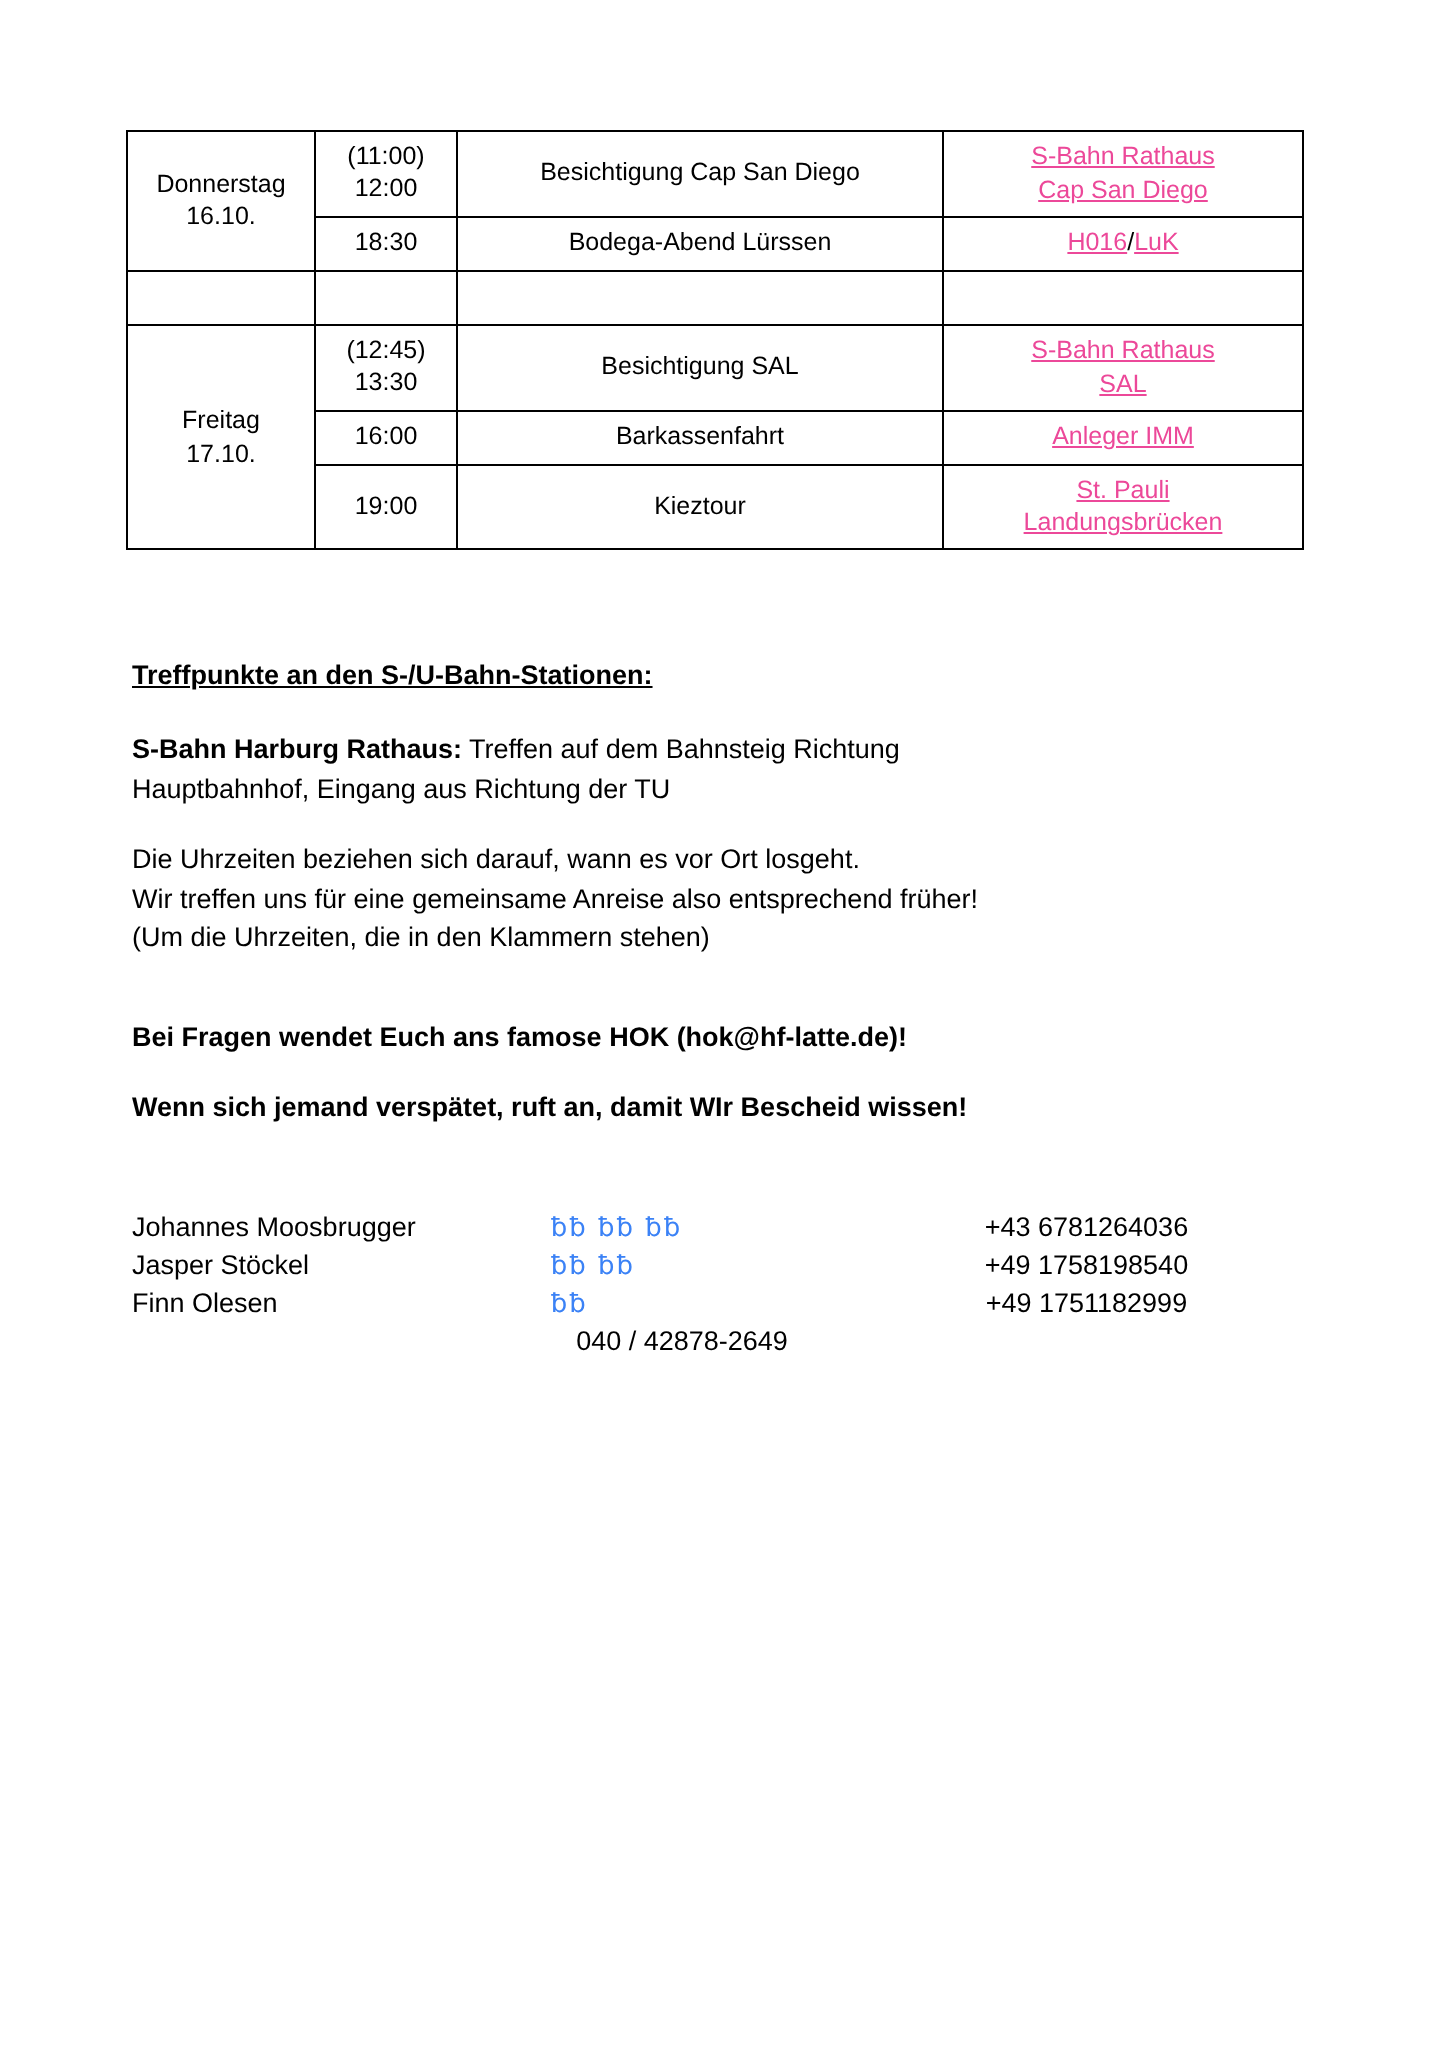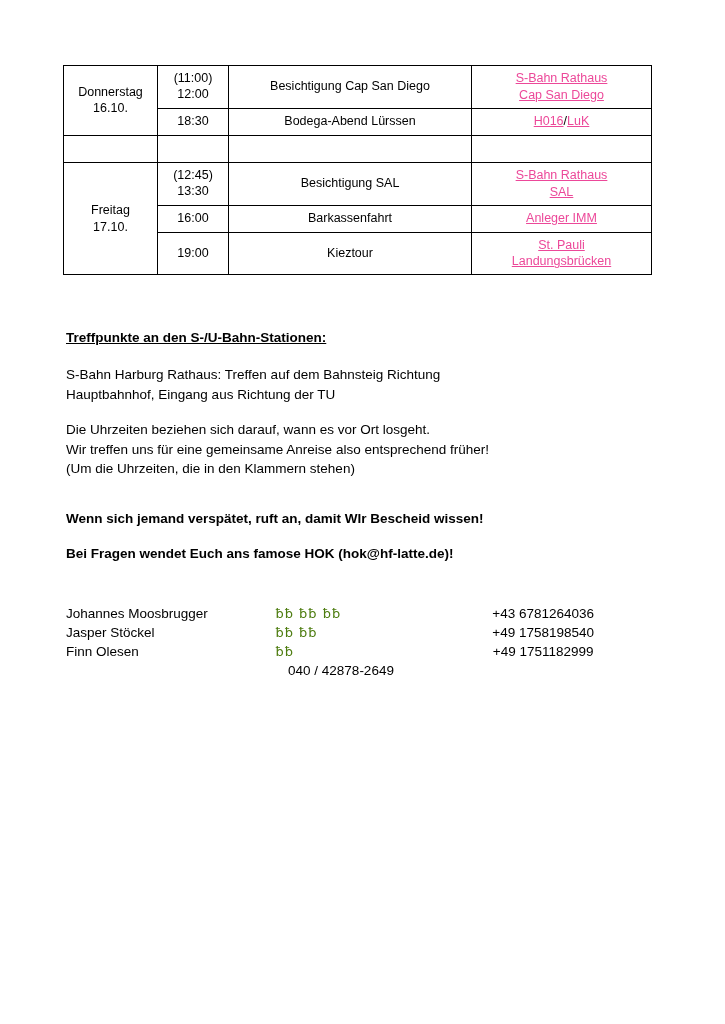--- a/index.html
+++ b/index.html
@@ -86,21 +86,21 @@
     font-weight: bold;
     text-decoration: underline;
     font-size: 13.5px;
     margin: 0 0 18px 0;
   }
   .para {
     margin: 0 0 16px 0;
     font-size: 13.5px;
     line-height: 1.45;
   }
-  .para .b { font-weight: normal; margin-top: 24px; }
+  .para .b { font-weight: bold; margin-top: 24px; }
   .bold-line {
     font-weight: bold;
     margin: 0 0 16px 0;
     font-size: 13.5px;
   }
   .gap-big { height: 14px; }
 
   
   .contacts {
     position: absolute;
@@ -113,21 +113,21 @@
   .contact-row {
     display: flex;
     align-items: baseline;
     height: 19px;
   }
   .c-name  { width: 215px; }
   .c-glyph {
     width: 190px;
     font-family: "DejaVu Sans", sans-serif;
     letter-spacing: 1px;
-    color: #4d7c0f;
+    color: #3b82f6;
     font-size: 13px;
   }
   .c-phone { width: 170px; text-align: center; }
 </style>
 </head>
 <body>
 
 <div class="page">
 
   <div class="schedule-wrap">
@@ -248,23 +248,23 @@
     </div>
 
     <div class="para">
       <span>Die Uhrzeiten beziehen sich darauf, wann es vor Ort losgeht.</span><br>
       <span>Wir treffen uns für eine gemeinsame Anreise also entsprechend früher!</span><br>
       <span>(Um die Uhrzeiten, die in den Klammern stehen)</span>
     </div>
 
     <div class="gap-big"></div>
 
+    <div class="bold-line">Bei Fragen wendet Euch ans famose HOK (hok@hf-latte.de)!</div>
+
     <div class="bold-line">Wenn sich jemand verspätet, ruft an, damit WIr Bescheid wissen!</div>
-
-    <div class="bold-line">Bei Fragen wendet Euch ans famose HOK (hok@hf-latte.de)!</div>
   </div>
 
   <div class="contacts">
     <div class="contact-row">
       <div class="c-name">Johannes Moosbrugger</div>
       <div class="c-glyph">ƀƀ ƀƀ ƀƀ</div>
       <div class="c-phone">+43 6781264036</div>
     </div>
     <div class="contact-row">
       <div class="c-name">Jasper Stöckel</div>

